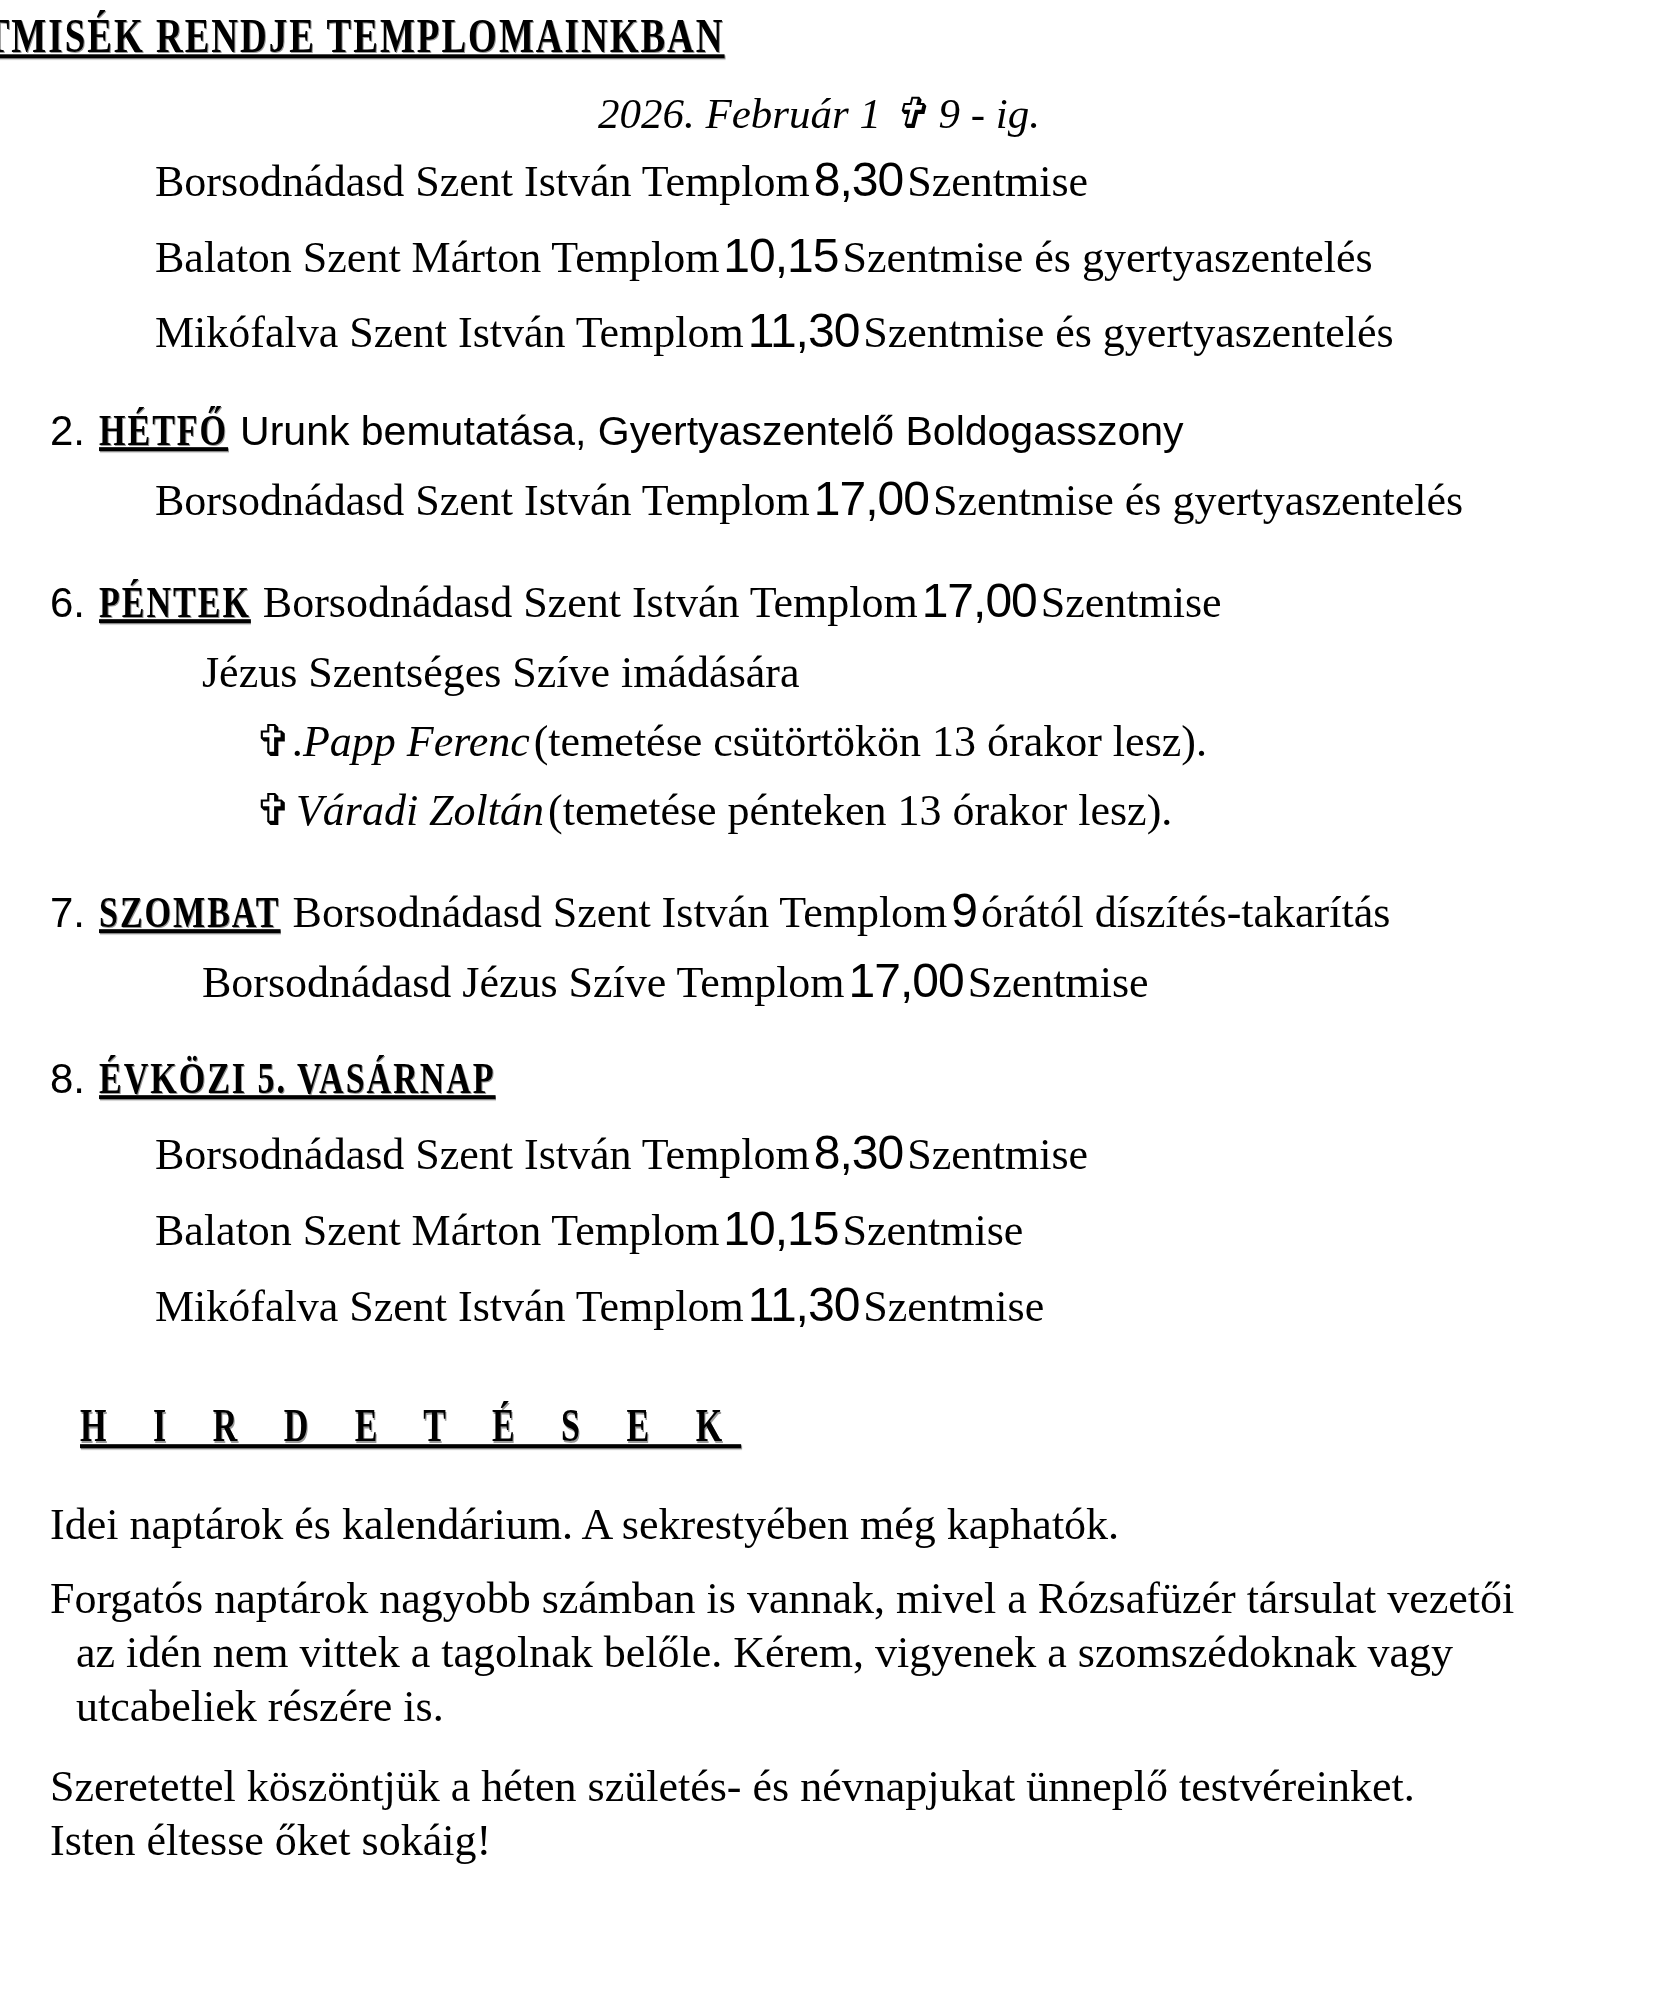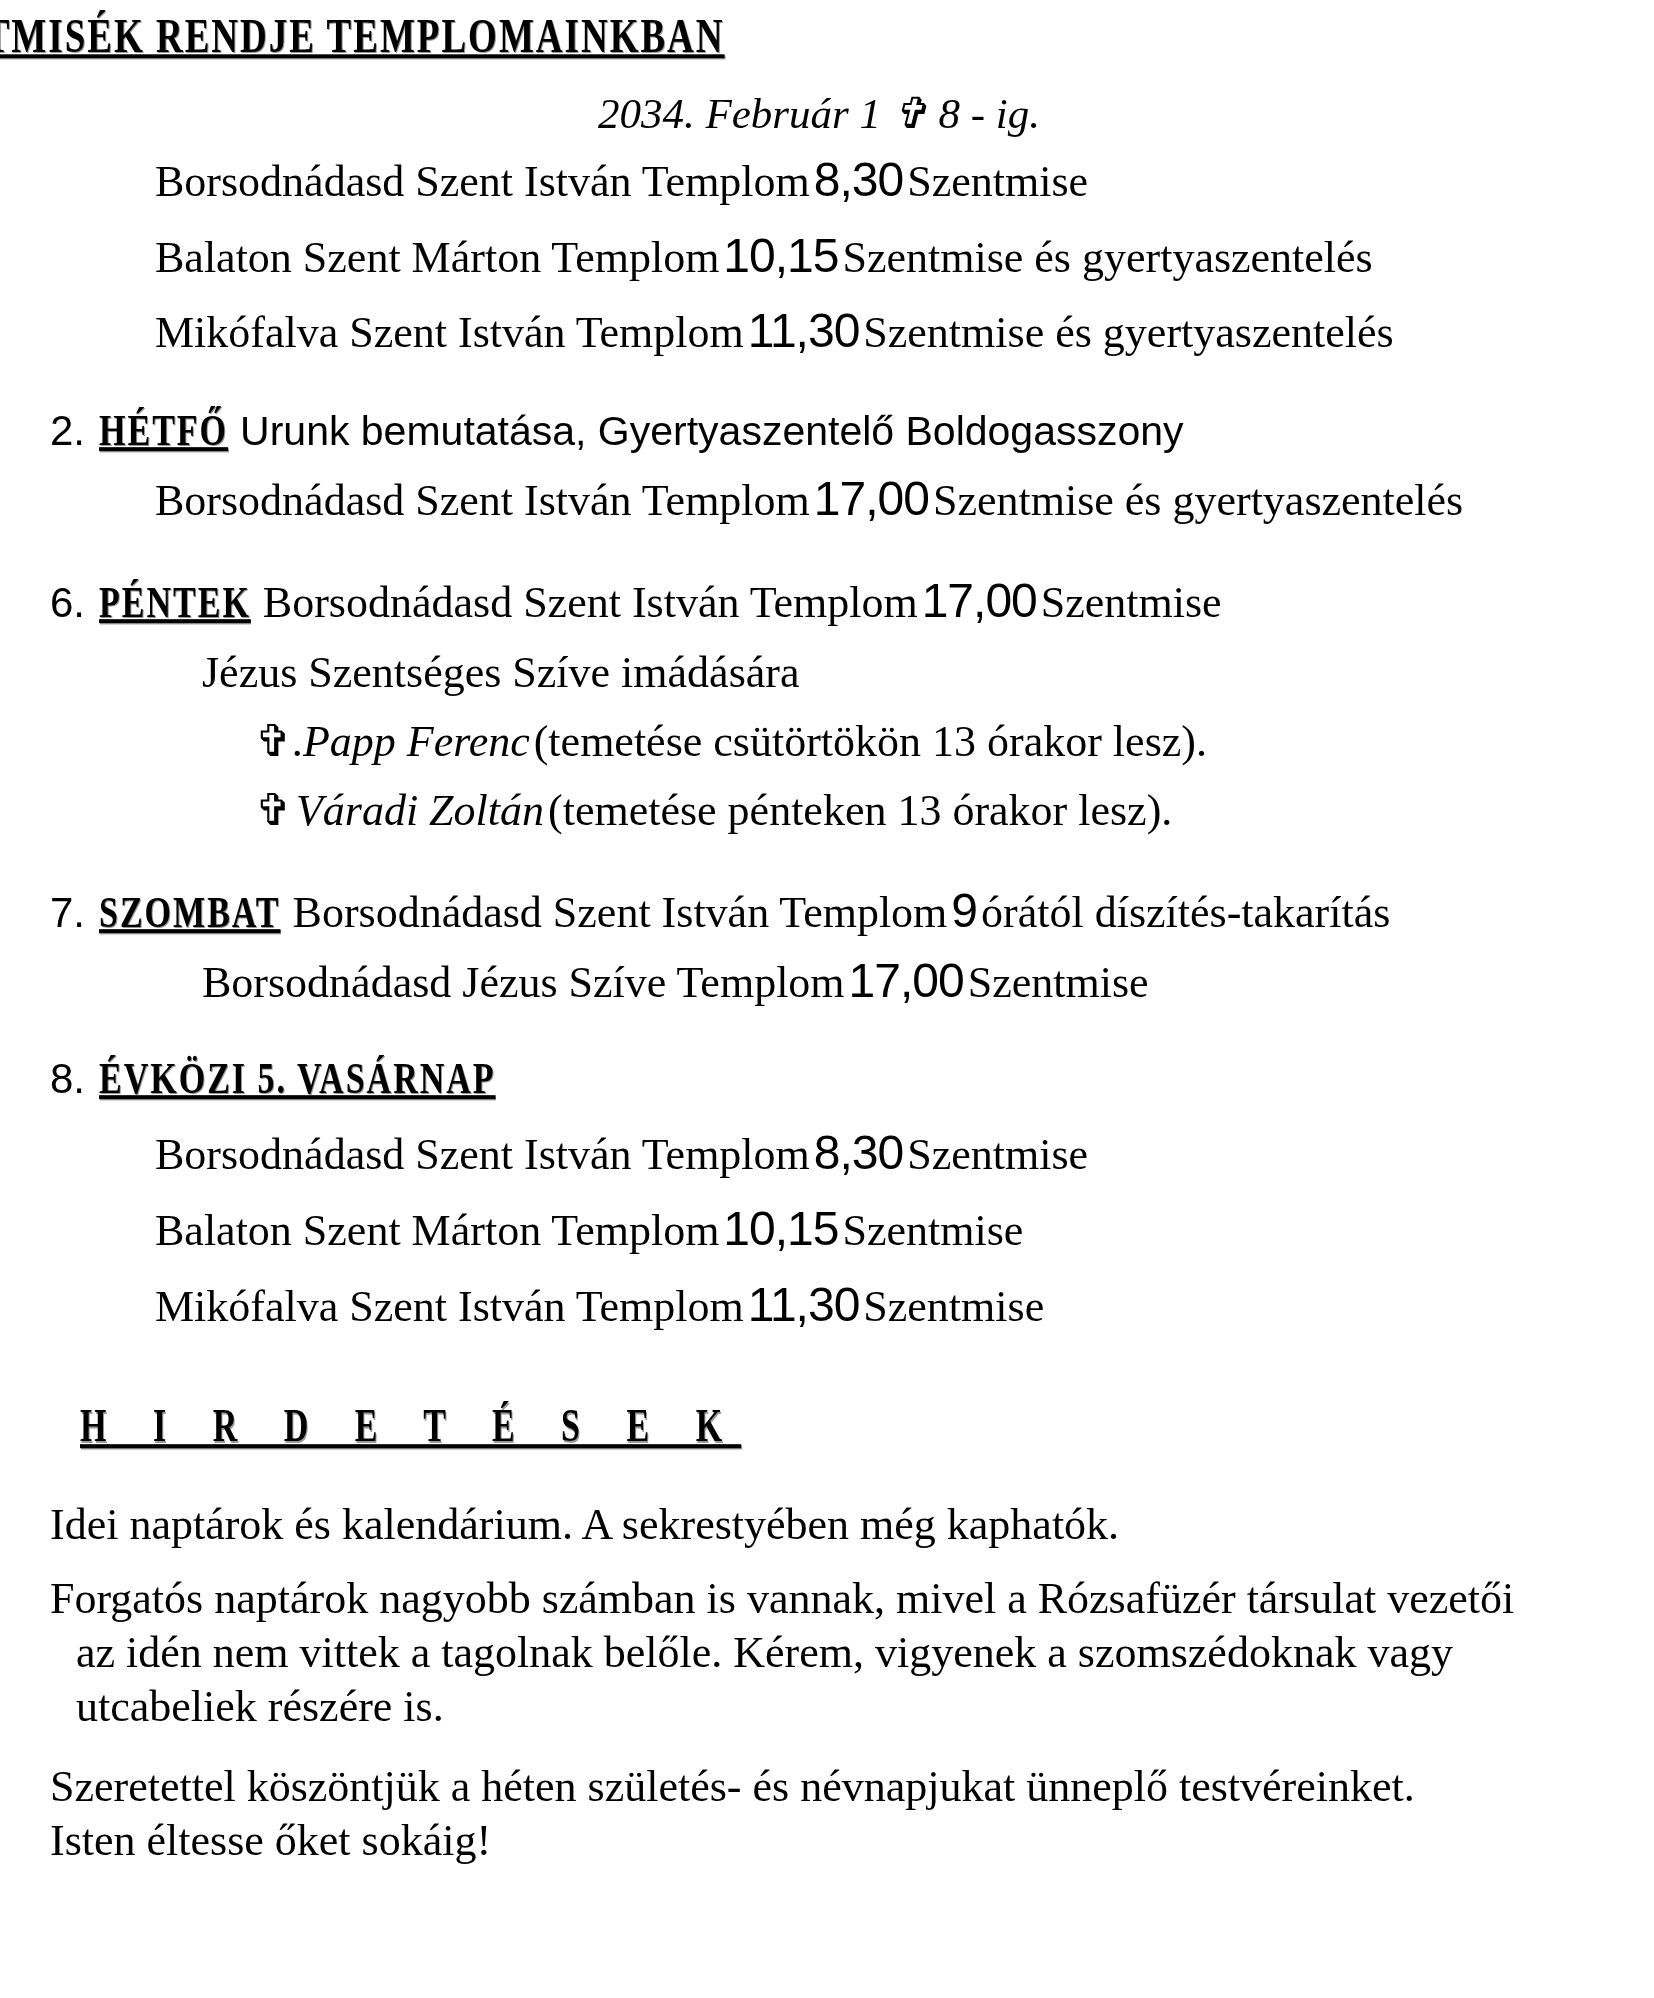--- a/index.html
+++ b/index.html
@@ -75,21 +75,21 @@
 </head>
 <body>
 
 <div>
 
   <div class="title-row">
     <h1 class="deco title" style="margin:0;">SZENTMISÉK RENDJE TEMPLOMAINKBAN</h1>
   </div>
 
   <div class="date-row">
-    <div class="date">2034. Február 1 ✞ 8 - ig.</div>
+    <div class="date">2026. Február 1 ✞ 9 - ig.</div>
   </div>
 
   <section>
     <p class="line ind1 mt-first" style="margin:14px 0 0 105px;">
       <span class="serif">Borsodnádasd Szent István Templom</span>
       <span class="time">8,30</span>
       <span class="serif">Szentmise</span>
     </p>
     <p class="line ind1" style="margin:13px 0 0 105px;">
       <span class="serif">Balaton Szent Márton Templom</span>

